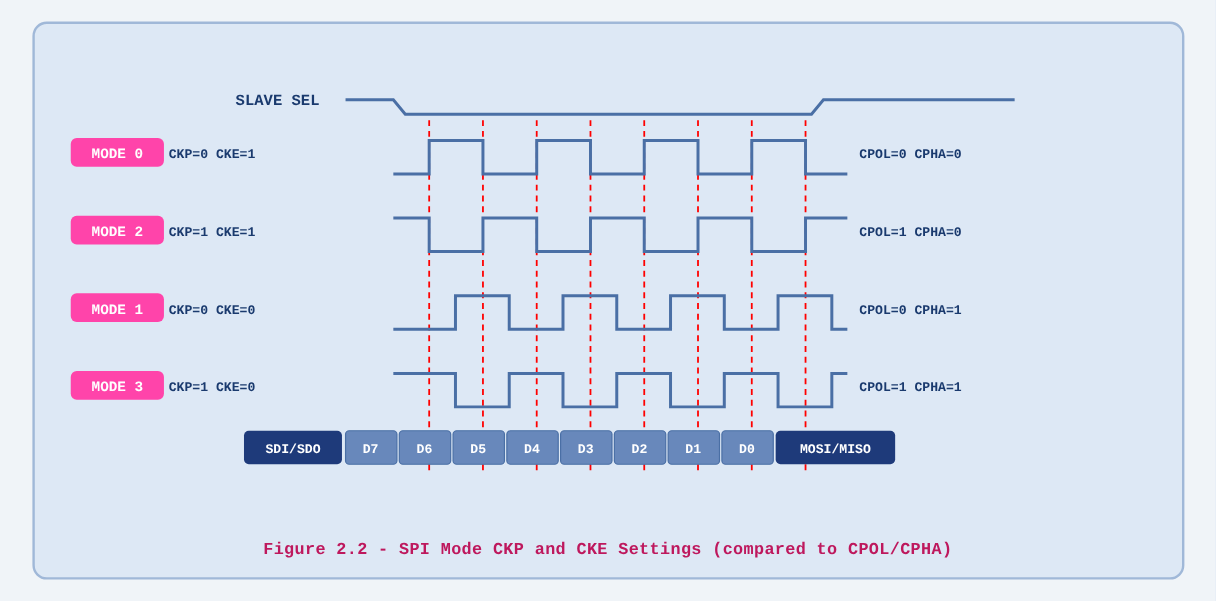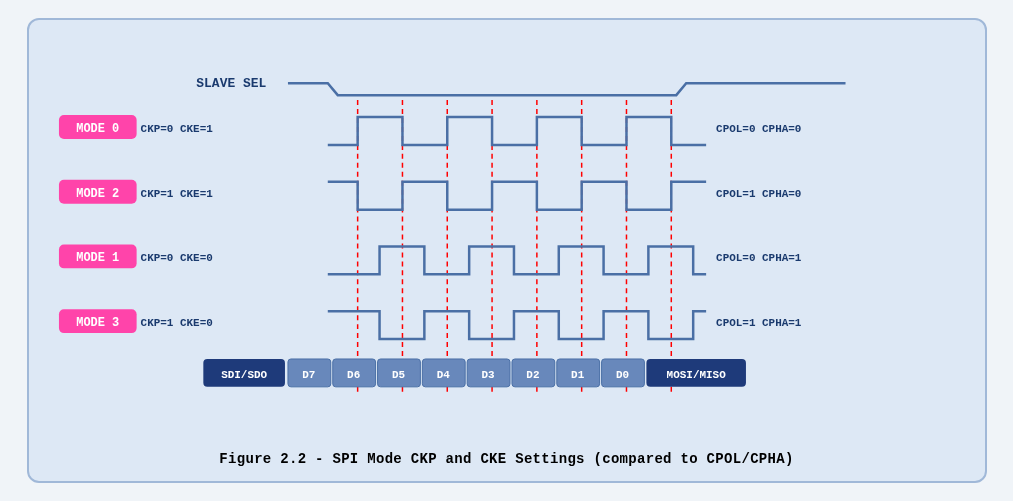--- a/index.html
+++ b/index.html
@@ -22,21 +22,21 @@
       display: flex;
       flex-direction: column;
       gap: 0;
     }
 
     
     .caption {
       text-align: center;
       font-size: 14px;
       font-weight: bold;
-      color: #000000;
+      color: #be185d;
       margin-top: 10px;
       letter-spacing: 0.3px;
     }
 
     
     .svg-container {
       flex: 1;
       width: 100%;
     }
 

